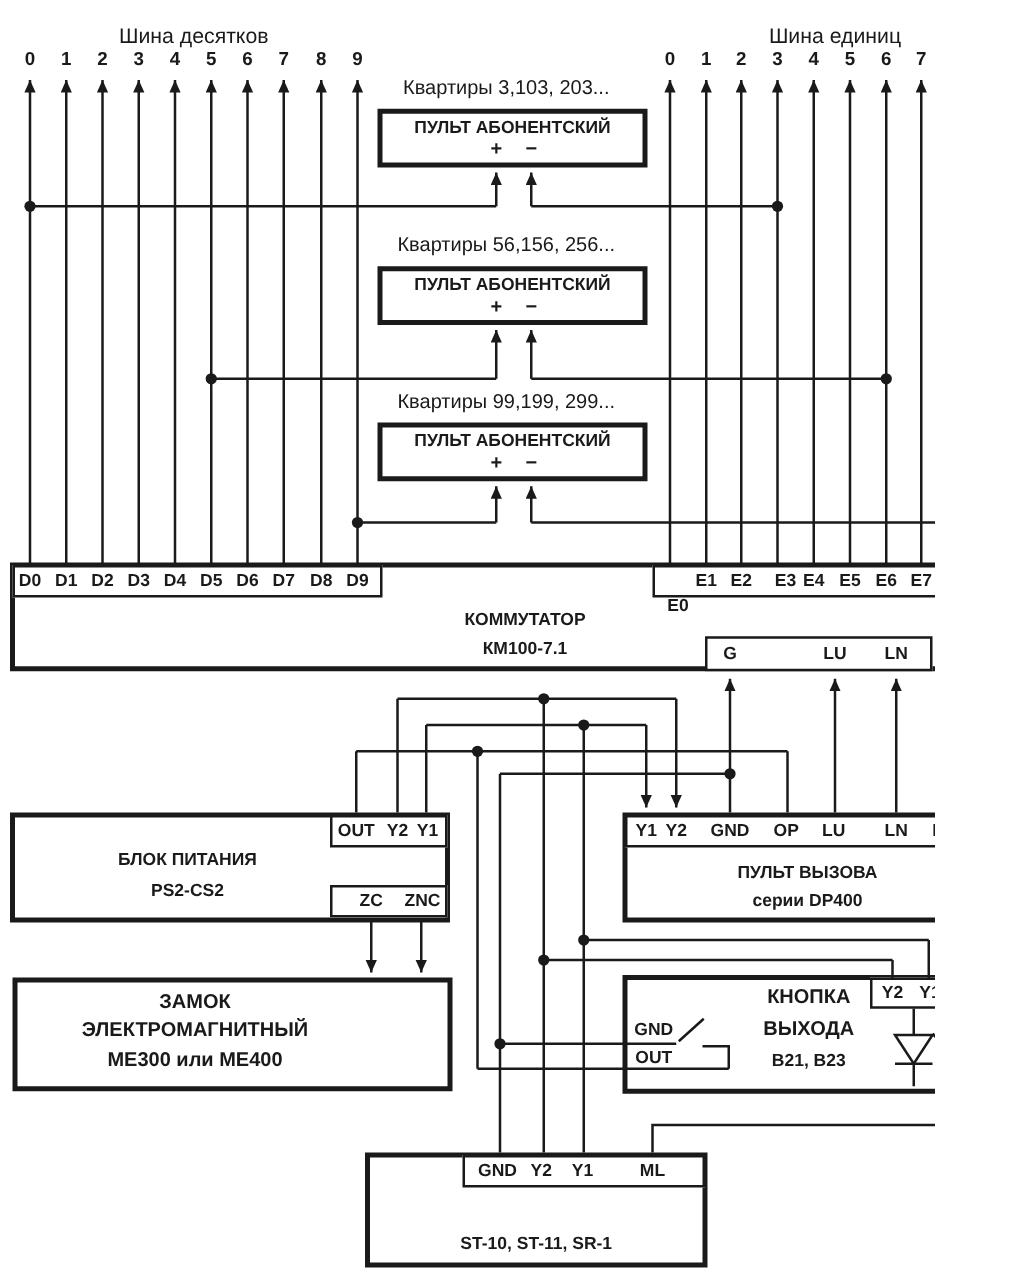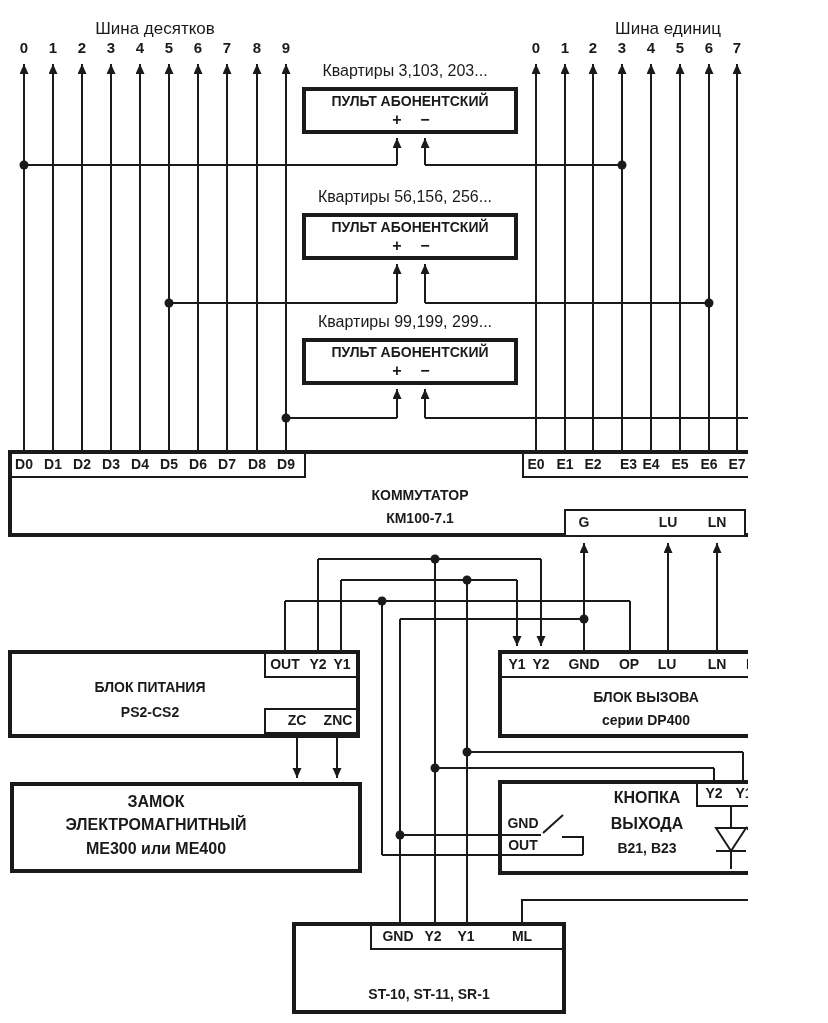--- a/index.html
+++ b/index.html
@@ -202,21 +202,21 @@
   <div class="lbl term" style="left:38px;top:457px;width:30px;">D1</div>
   <div class="lbl term" style="left:67px;top:457px;width:30px;">D2</div>
   <div class="lbl term" style="left:96px;top:457px;width:30px;">D3</div>
   <div class="lbl term" style="left:125px;top:457px;width:30px;">D4</div>
   <div class="lbl term" style="left:154px;top:457px;width:30px;">D5</div>
   <div class="lbl term" style="left:183px;top:457px;width:30px;">D6</div>
   <div class="lbl term" style="left:212px;top:457px;width:30px;">D7</div>
   <div class="lbl term" style="left:242px;top:457px;width:30px;">D8</div>
   <div class="lbl term" style="left:271px;top:457px;width:30px;">D9</div>
 
-  <div class="lbl term" style="left:521px;top:457px;width:30px;">E0</div>
+  <div class="lbl term" style="left:521px;top:477px;width:30px;text-align:right;">E0</div>
   <div class="lbl term" style="left:550px;top:457px;width:30px;">E1</div>
   <div class="lbl term" style="left:578px;top:457px;width:30px;">E2</div>
   <div class="lbl term" style="left:607px;top:457px;width:30px;text-align:right;">E3</div>
   <div class="lbl term" style="left:636px;top:457px;width:30px;">E4</div>
   <div class="lbl term" style="left:665px;top:457px;width:30px;">E5</div>
   <div class="lbl term" style="left:694px;top:457px;width:30px;">E6</div>
   <div class="lbl term" style="left:722px;top:457px;width:30px;">E7</div>
   <div class="lbl term" style="left:751px;top:457px;width:30px;">E8</div>
   <div class="lbl term" style="left:779px;top:457px;width:30px;">E9</div>
 
@@ -227,21 +227,21 @@
   <div class="lbl term" style="left:702px;top:515px;width:30px;">LN</div>
 
   <div class="lbl boxtitle" style="left:30px;top:680px;width:240px;">БЛОК ПИТАНИЯ</div>
   <div class="lbl model" style="left:30px;top:705px;width:240px;">PS2-CS2</div>
   <div class="lbl term" style="left:266px;top:657px;width:38px;">OUT</div>
   <div class="lbl term" style="left:304px;top:657px;width:28px;">Y2</div>
   <div class="lbl term" style="left:328px;top:657px;width:28px;">Y1</div>
   <div class="lbl term" style="left:282px;top:713px;width:30px;">ZC</div>
   <div class="lbl term" style="left:320px;top:713px;width:36px;">ZNC</div>
 
-  <div class="lbl boxtitle" style="left:546px;top:690px;width:200px;">БЛОК ВЫЗОВА</div>
+  <div class="lbl boxtitle" style="left:546px;top:690px;width:200px;">ПУЛЬТ ВЫЗОВА</div>
   <div class="lbl model" style="left:546px;top:713px;width:200px;">серии DP400</div>
   <div class="lbl term" style="left:503px;top:657px;width:28px;">Y1</div>
   <div class="lbl term" style="left:527px;top:657px;width:28px;">Y2</div>
   <div class="lbl term" style="left:565px;top:657px;width:38px;">GND</div>
   <div class="lbl term" style="left:614px;top:657px;width:30px;">OP</div>
   <div class="lbl term" style="left:652px;top:657px;width:30px;">LU</div>
   <div class="lbl term" style="left:702px;top:657px;width:30px;">LN</div>
   <div class="lbl term" style="left:741px;top:657px;width:30px;">ML</div>
 
   <div class="lbl boxtitle2" style="left:26px;top:816px;width:260px;">ЭЛЕКТРОМАГНИТНЫЙ</div>

